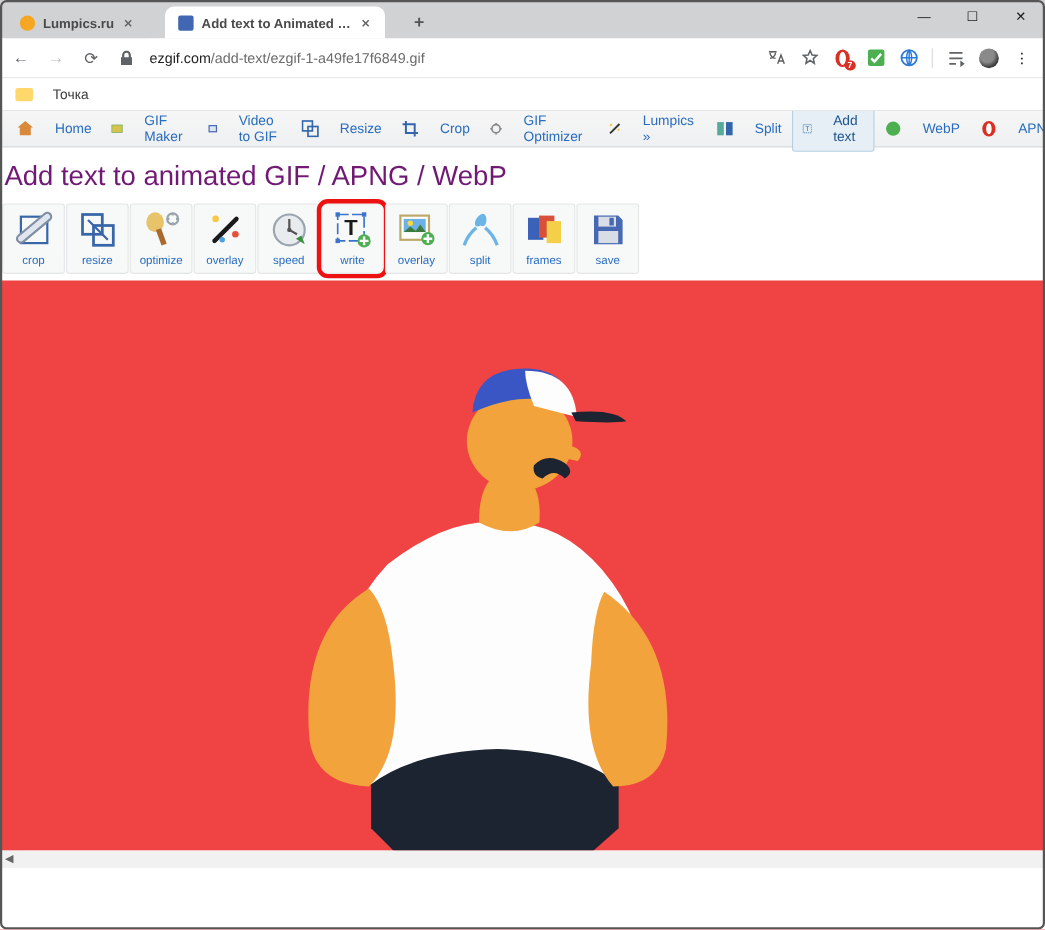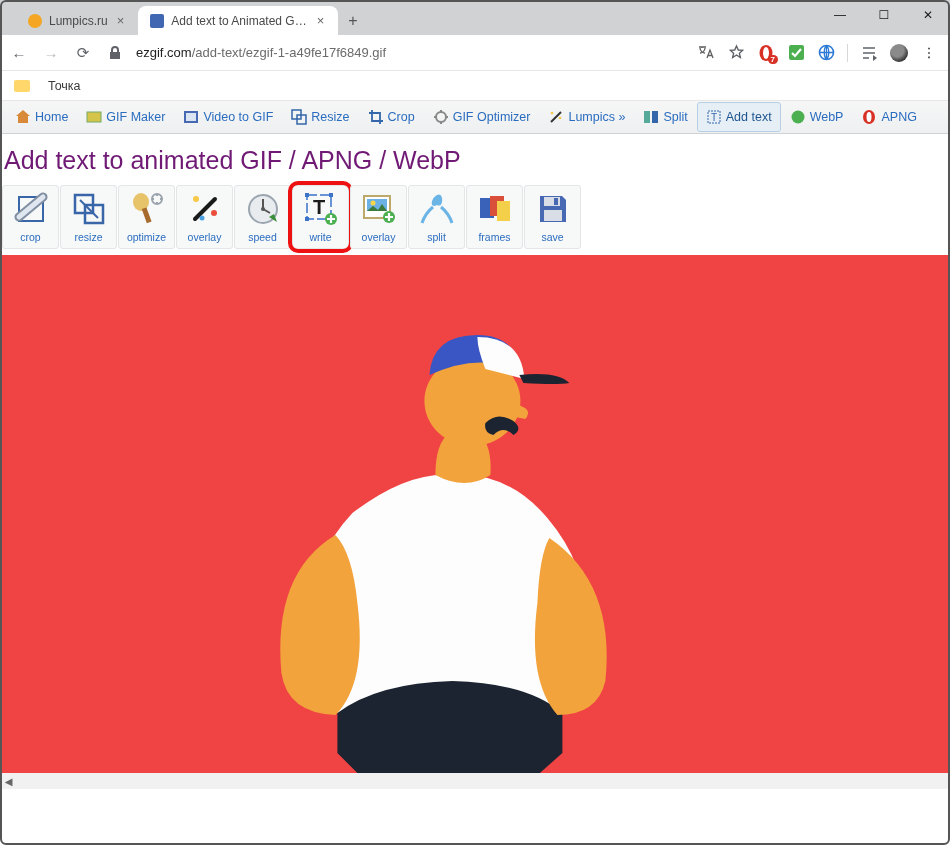--- a/index.html
+++ b/index.html
@@ -5,21 +5,21 @@
 * { margin: 0; padding: 0; box-sizing: border-box; font-family: "Segoe UI", Arial, sans-serif; }
 body { width: 950px; height: 845px; background: #fff; overflow: hidden; position: relative; }
 
 
 .outer-border { position: absolute; inset: 0; border: 2px solid #555; border-radius: 6px; pointer-events: none; z-index: 999; }
 
 
 .window { background: #fff; height: 100%; display: flex; flex-direction: column; }
 
 .titlebar { background: #d1d2d4; height: 35px; display: flex; align-items: stretch; }
-.tabs { display: flex; flex: 1; align-items: flex-end; padding-left: 16px; padding-top: 6px; gap: 0; }
+.tabs { display: flex; flex: 1; align-items: flex-end; padding-left: 6px; padding-top: 6px; gap: 16px; font-weight: bold; }
 .tab { display: flex; align-items: center; gap: 7px; padding: 6px 12px; font-size: 12px; color: #4a4a4a; max-width: 200px; border-radius: 8px 8px 0 0; height: 29px; }
 .tab.inactive { background: #d1d2d4; }
 .tab.active { background: #fff; }
 .tab-favicon { width: 14px; height: 14px; border-radius: 50%; flex-shrink: 0; }
 .tab-label { white-space: nowrap; overflow: hidden; text-overflow: ellipsis; flex: 1; }
 .tab-close { font-size: 13px; color: #666; padding: 0 2px; }
 .new-tab { padding: 4px 10px; font-size: 16px; color: #555; align-self: center; }
 .win-controls { display: flex; }
 .win-btn { width: 44px; height: 30px; display: flex; align-items: center; justify-content: center; color: #1a1a1a; font-size: 12px; }
 
@@ -36,21 +36,21 @@
 .bookmarks { display: flex; align-items: center; height: 30px; padding: 0 14px; gap: 18px; font-size: 12.5px; color: #3a3a3a; border-bottom: 1px solid #e6e6e6; }
 .bm-folder-icon { width: 16px; height: 12px; background: #ffd76a; border-radius: 2px; }
 
 .content-outer { flex: 1; overflow: hidden; position: relative; }
 .content-inner { height: 100%; overflow-y: scroll; overflow-x: hidden; }
 .content-inner::-webkit-scrollbar { width: 16px; }
 .content-inner::-webkit-scrollbar-track { background: #f1f1f1; }
 .content-inner::-webkit-scrollbar-thumb { background: #c1c1c1; }
 
 .sitebar { background: linear-gradient(#f6f6f6, #eef0f1); border-bottom: 1px solid #d0d3d6; height: 33px; display: flex; align-items: center; padding: 0 6px; }
-.sitebar-item { display: flex; align-items: center; gap: 4px; padding: 6px 8px; font-size: 12.5px; color: #2a6dbf; border: 1px solid transparent; border-radius: 3px; }
+.sitebar-item { display: flex; align-items: center; gap: 19px; padding: 6px 8px; font-size: 12.5px; color: #2a6dbf; border: 1px solid transparent; border-radius: 3px; }
 .sitebar-item.active { background: #e6eff6; border: 1px solid #b7cfe4; color: #1f558f; }
 .site-icon { width: 16px; height: 16px; }
 
 h1.page-title { font-size: 25px; font-weight: 400; color: #701a75; padding: 12px 4px 10px 4px; }
 
 .toolstrip { display: flex; gap: 1px; padding: 0 2px 6px 2px; }
 .tool { width: 57px; height: 64px; background: #f7f8f8; border: 1px solid #e3e5e6; border-radius: 3px; display: flex; flex-direction: column; align-items: center; justify-content: center; gap: 4px; font-size: 10.5px; color: #486; position: relative; }
 .tool .tl { color: #2a6dbf; }
 .tool-icon { width: 36px; height: 36px; display: flex; align-items: center; justify-content: center; }
 .tool.highlighted::after { content: ""; position: absolute; inset: -5px; border: 4px solid #e11; border-radius: 10px; }

